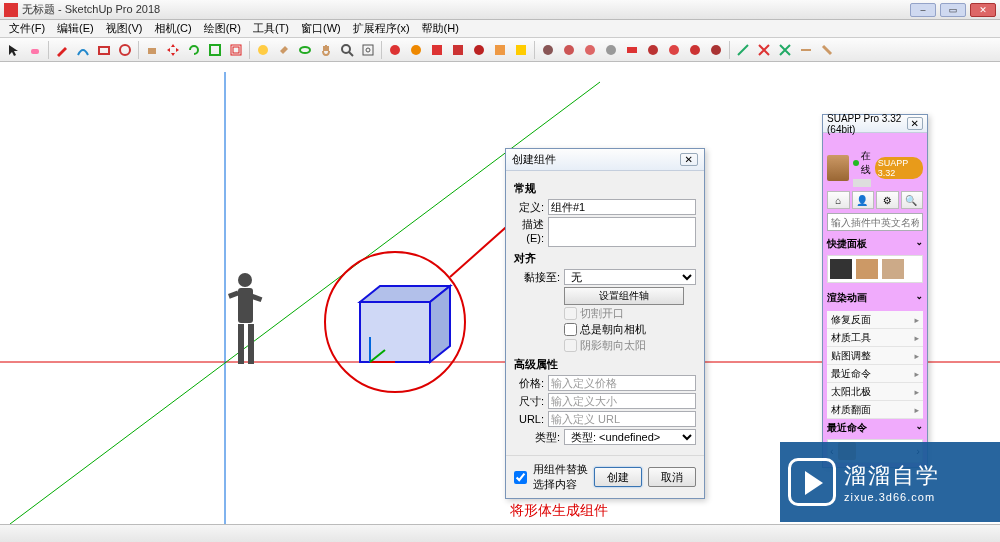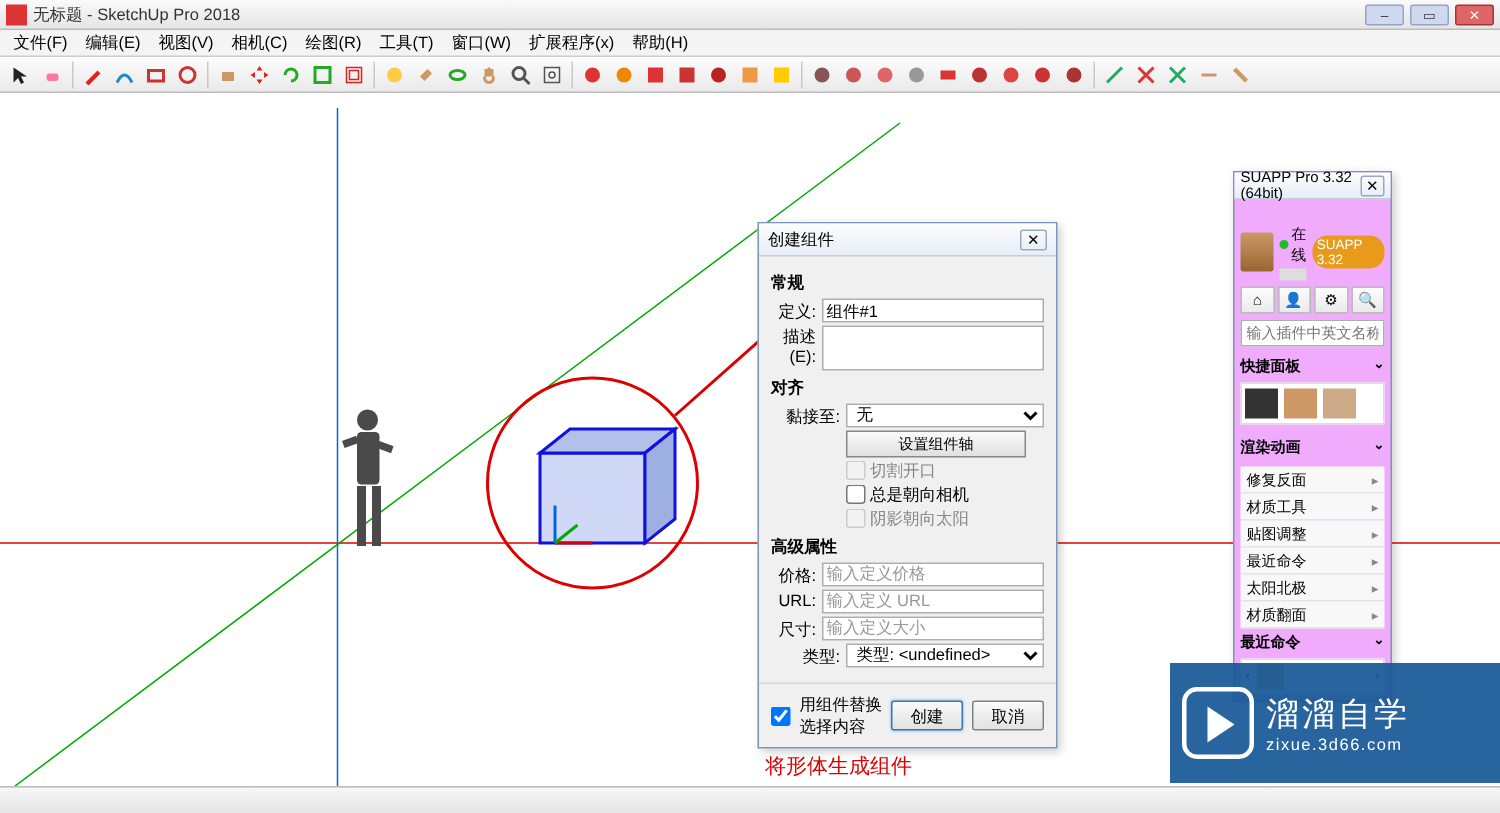--- a/index.html
+++ b/index.html
@@ -375,26 +375,26 @@
         <input type="checkbox" disabled="" style="">
         <span>阴影朝向太阳</span>
       </div>
 
     <div class="section-label">高级属性</div>
     <div class="form-row">
       <label>价格:</label>
       <input type="text" placeholder="输入定义价格" style="">
     </div>
     <div class="form-row">
+      <label>尺寸:</label>
+      <input type="text" placeholder="输入定义大小" style="">
+    </div>
+    <div class="form-row">
       <label>URL:</label>
       <input type="text" placeholder="输入定义 URL" style="">
-    </div>
-    <div class="form-row">
-      <label>尺寸:</label>
-      <input type="text" placeholder="输入定义大小" style="">
     </div>
     <div class="form-row">
       <label>类型:</label>
       <select><option>类型: &lt;undefined&gt;</option></select>
     </div>
   </div>
   <div class="dialog-footer">
     <input type="checkbox" checked="" style="">
     <span>用组件替换选择内容</span>
     <div class="buttons">

